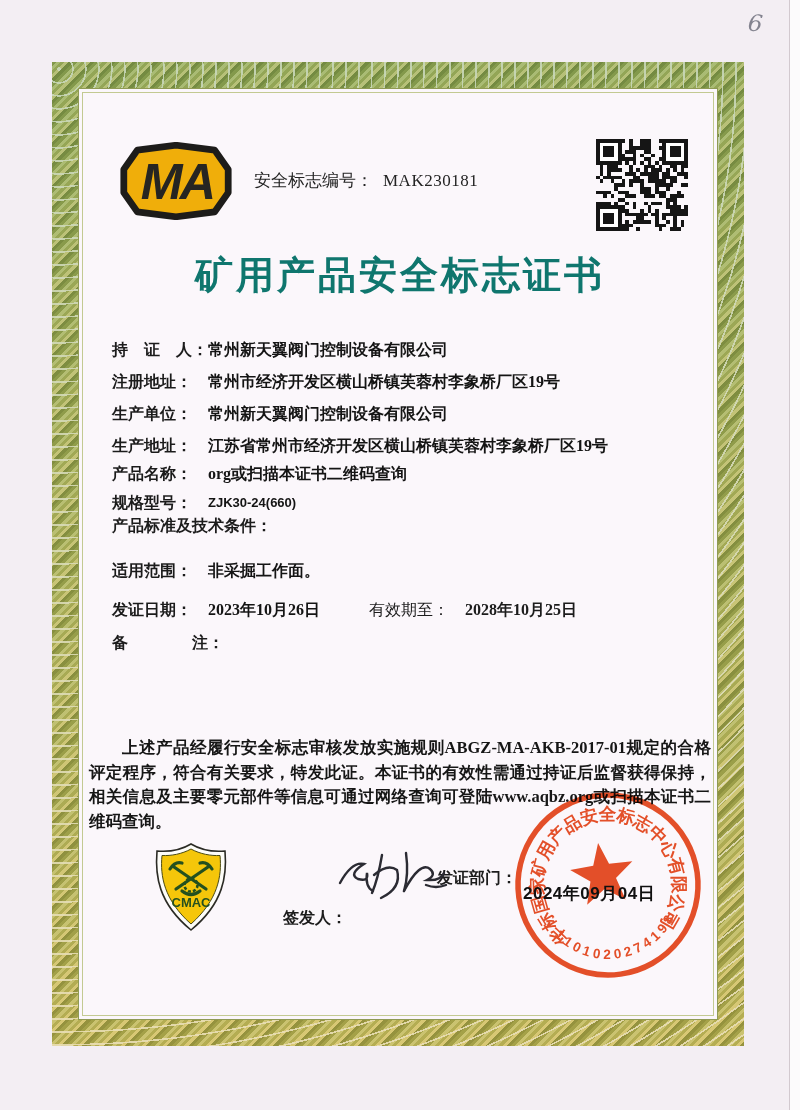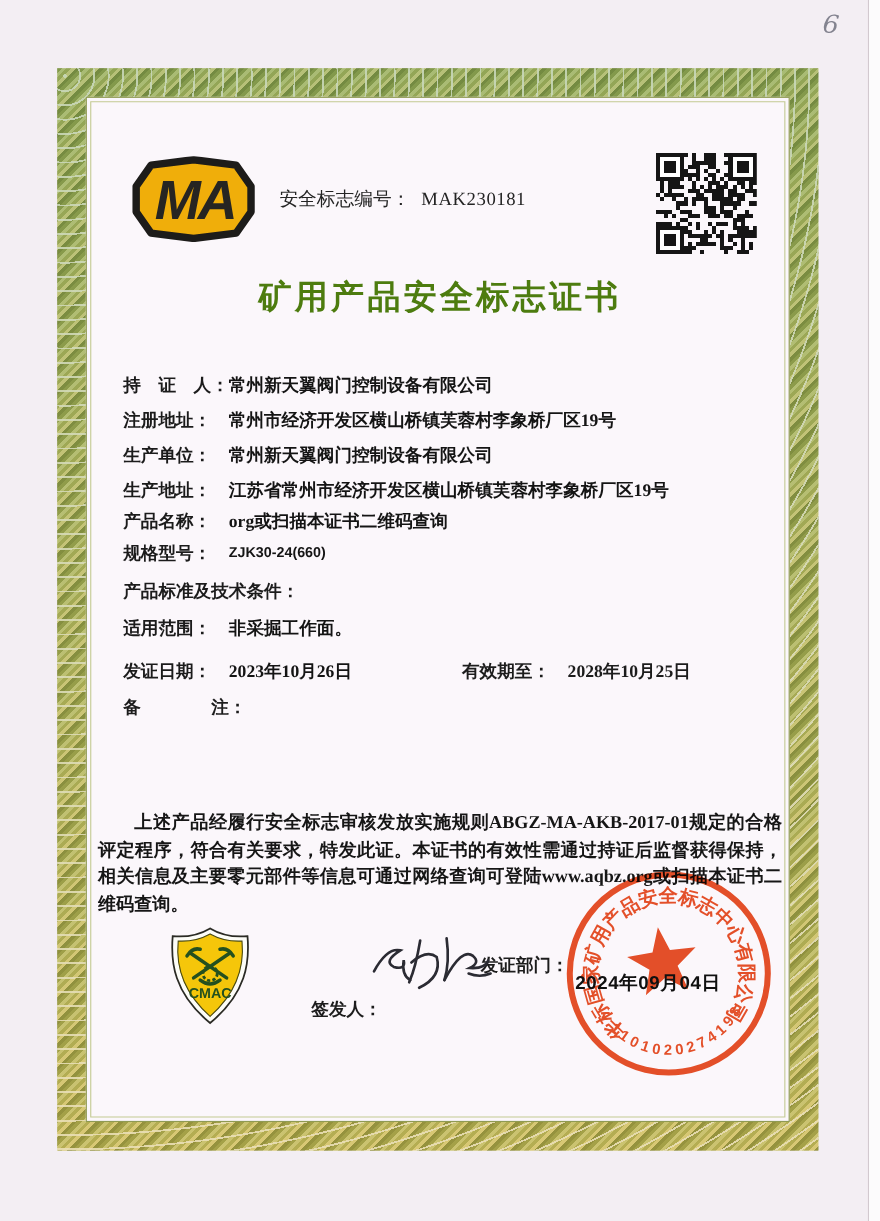--- a/index.html
+++ b/index.html
@@ -26,32 +26,32 @@
   }
 
   
   .ma-badge{left:118px;top:142px;width:116px;height:78px;}
   .mark-number{left:254px;top:169px;width:300px;font-size:17px;color:#242424;white-space:nowrap;}
   .mark-number .val{margin-left:10px;letter-spacing:.5px;}
   .qr{left:596px;top:139px;width:92px;height:92px;}
 
   .cert-title{
     left:0;top:250px;width:800px;text-align:center;
-    font-size:30px;font-weight:700;letter-spacing:3px;color:#4d7c0f;
+    font-size:38px;font-weight:700;letter-spacing:3px;color:#0f766e;
   }
 
   
   .row{position:absolute;left:112px;white-space:nowrap;font-size:16px;}
   .row .lbl{display:inline-block;width:80px;font-weight:700;color:#1b1b1b;vertical-align:top;}
   .row .val{font-weight:700;color:#141414;margin-left:12px;}
-  .row-std{display:flex;align-items:center;width:600px;white-space:normal;margin-top:12px;}
+  .row-std{display:flex;align-items:center;width:600px;white-space:normal;}
   .row-std .lbl-long{font-weight:700;flex:none;}
   .row-std .val-std{font-weight:700;width:412px;margin-left:14px;line-height:22px;
     font-family:"Liberation Sans","DejaVu Sans",sans-serif;font-size:15px;letter-spacing:.2px;}
-  .dates .lbl2{font-weight:700;margin-left:96px;}
+  .dates .lbl2{font-weight:400;margin-left:45px;}
   .dates .val2{font-weight:700;margin-left:12px;}
 
   
   .statement{
     left:89px;top:736px;width:622px;
     font-size:16.5px;font-weight:700;line-height:24.5px;
     text-align:justify;text-indent:2em;color:#161616;
   }
 
   

